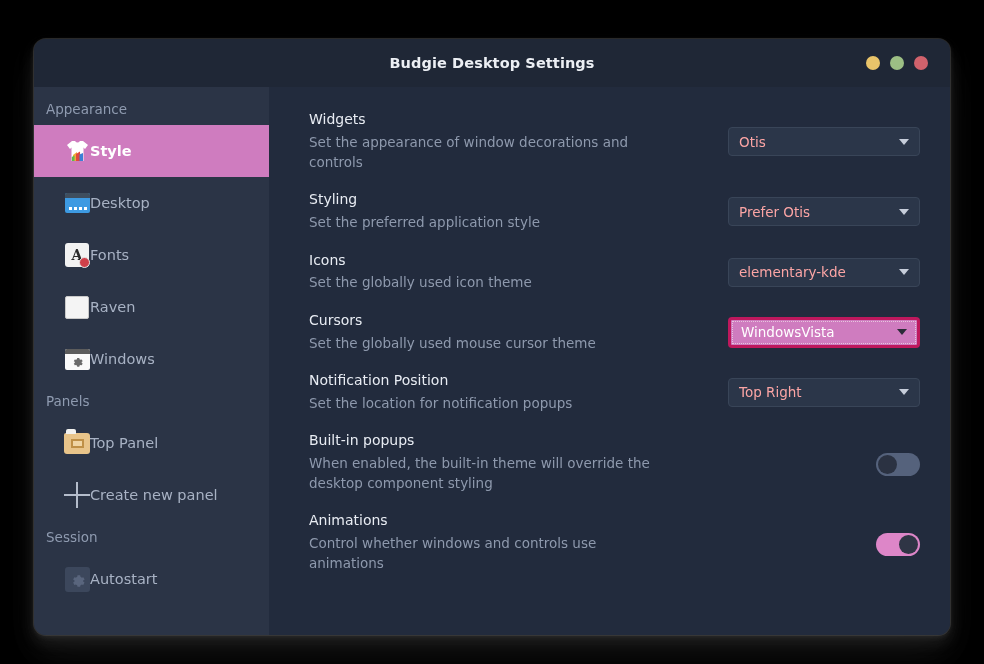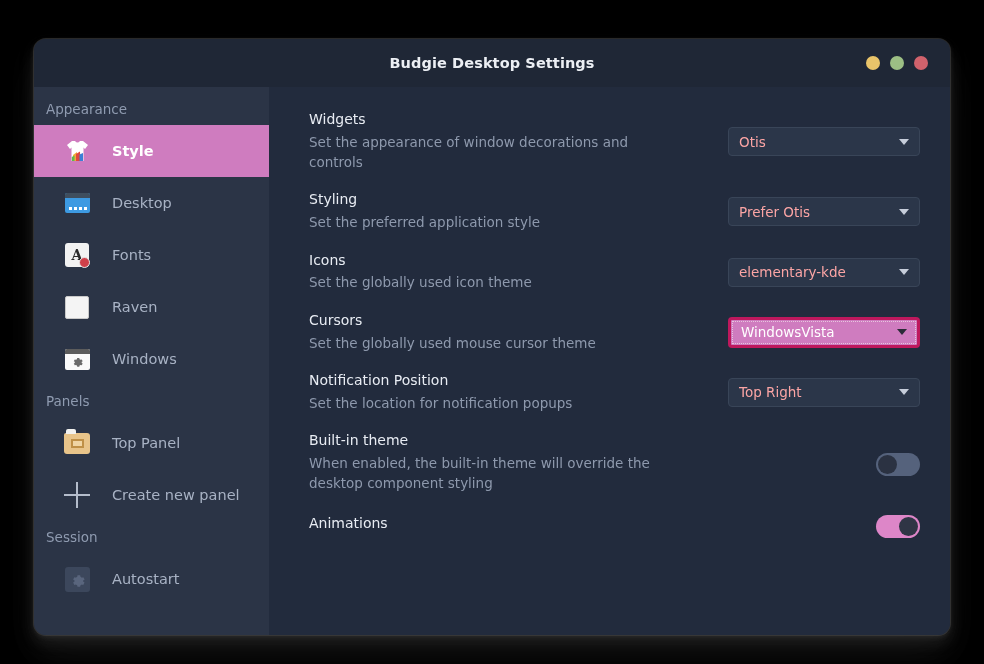--- a/index.html
+++ b/index.html
@@ -68,21 +68,20 @@
   }
   .side-header{
     font-size:13.5px;
     color:#8f9bb0;
     padding:8px 0 8px 12px;
   }
   .side-item{
     display:flex; align-items:center;
     height:52px;
     padding-left:30px;
-    gap:22px;
     cursor:pointer;
   }
   .side-item.active{ background:#cf7cbf; }
   .side-item .lbl{
     font-size:14.5px;
     color:#a8b2c4;
   }
   .side-item.active .lbl{ color:#ffffff; font-weight:bold; }
   .side-icon{
     width:26px; height:26px;
@@ -393,33 +392,34 @@
           <div class="row-ctl">
             <div class="dropdown">
               <span class="val">Top Right</span>
               <span class="caret"></span>
             </div>
           </div>
         </div>
 
         <div class="row">
           <div class="row-text">
-            <div class="row-title">Built-in theme</div>
+            <div class="row-title">Built-in popups</div>
             <div class="row-desc">When enabled, the built-in theme will override the desktop component styling</div>
           </div>
           <div class="row-ctl">
             <div class="toggle off">
               <span class="knob"></span>
             </div>
           </div>
         </div>
 
         <div class="row">
           <div class="row-text">
             <div class="row-title">Animations</div>
+            <div class="row-desc">Control whether windows and controls use animations</div>
           </div>
           <div class="row-ctl">
             <div class="toggle on">
               <span class="knob"></span>
             </div>
           </div>
         </div>
 
       </div>
     </div>

